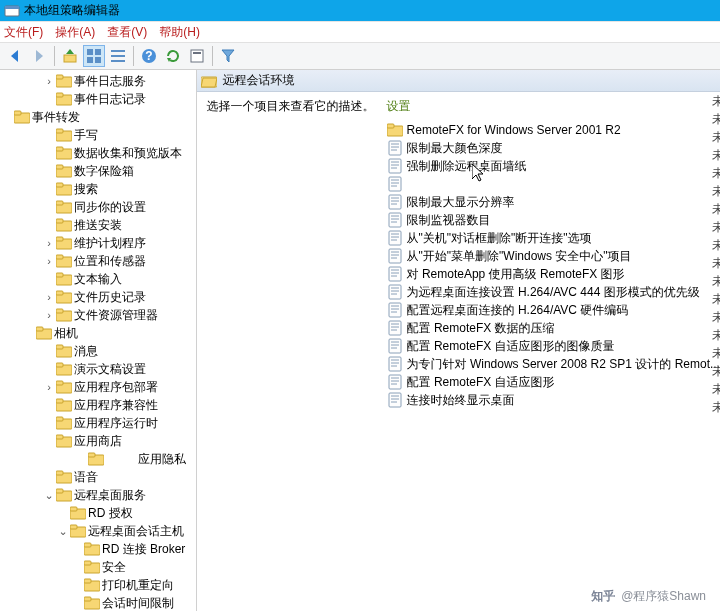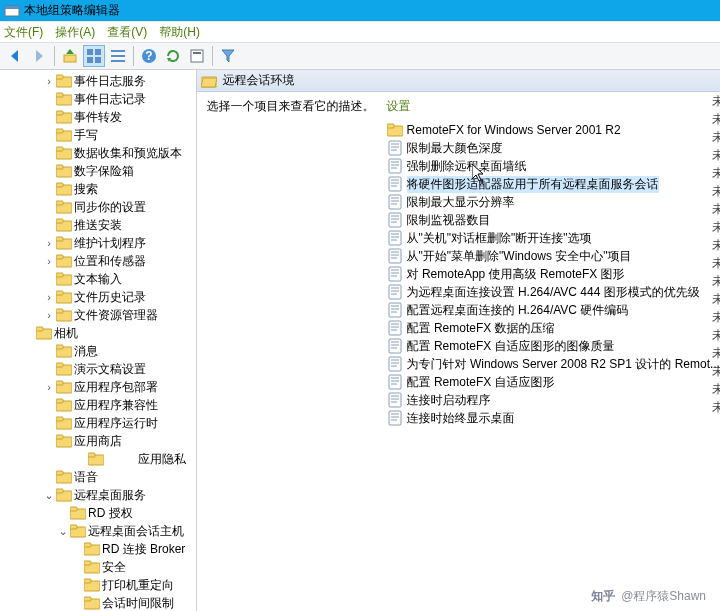--- a/index.html
+++ b/index.html
@@ -1,20 +1,20 @@
 <!DOCTYPE html>
 <html><head>
 <meta charset="utf-8">
 <style>
 * { margin:0; padding:0; box-sizing:border-box; font-family:"Microsoft YaHei","Segoe UI",Tahoma,sans-serif; font-size:12px; }
 body { background:#fff; width:720px; height:611px; overflow:hidden; position:relative; }
 .titlebar { height:22px; background:#0ea5e9; display:flex; align-items:center; padding-left:4px; border-bottom:1px solid #e5e5e5; }
 .titlebar .tico { width:16px; height:16px; margin-right:4px; }
 .menubar { height:20px; display:flex; align-items:center; padding-left:4px; gap:12px; }
-.menubar span { color:#4d7c0f; }
+.menubar span { color:#b91c1c; }
 .toolbar { height:28px; background:#f5f6f7; border-top:1px solid #e1e1e1; border-bottom:1px solid #d0d0d0; display:flex; align-items:center; padding:0 4px; gap:2px; }
 .tb-btn { width:22px; height:22px; display:flex; align-items:center; justify-content:center; border:1px solid transparent; }
 .tb-btn.active { background:#cde6f7; border:1px solid #7eb4ea; }
 .tb-sep { width:1px; height:20px; background:#c0c0c0; margin:0 2px; }
 .main { display:flex; height:541px; }
 .tree { width:204px; border-right:1px solid #d0d0d0; overflow:hidden; padding-top:2px; }
 .tree-item { display:flex; align-items:center; height:18px; white-space:nowrap; }
 .tree-item .tw { display:inline-flex; width:14px; justify-content:center; color:#5a5a5a; font-size:11px; }
 .tree-item .fico { width:16px; height:16px; margin:0 2px 0 0; flex-shrink:0; }
 .tree-item .lbl { color:#000; }
@@ -179,21 +179,21 @@
       </div>
       <div class="tree-item" style="padding-left: 42px;">
         <span class="tw"></span>
         <span class="fico">
           <svg width="16" height="16">
             <use href="#ic-folder"></use>
           </svg>
         </span>
         <span class="lbl">事件日志记录</span>
       </div>
-      <div class="tree-item" style="padding-left: 42px;">
+      <div class="tree-item" style="">
         <span class="tw"></span>
         <span class="fico">
           <svg width="16" height="16">
             <use href="#ic-folder"></use>
           </svg>
         </span>
         <span class="lbl">事件转发</span>
       </div>
       <div class="tree-item" style="padding-left: 42px;">
         <span class="tw"></span>
@@ -478,21 +478,20 @@
                 </svg>
               </span>
               <span class="lbl">强制删除远程桌面墙纸</span>
             </div>
             <div class="srow hl">
               <span class="sico">
                 <svg width="16" height="16">
                   <use href="#ic-setting"></use>
                 </svg>
               </span>
-              <span class="lbl">将硬件图形适配器应用于所有远程桌面服务会话</span>
             </div>
             <div class="srow">
               <span class="sico">
                 <svg width="16" height="16">
                   <use href="#ic-setting"></use>
                 </svg>
               </span>
               <span class="lbl">限制最大显示分辨率</span>
             </div>
             <div class="srow">
@@ -567,28 +566,20 @@
               </span>
               <span class="lbl">为专门针对 Windows Server 2008 R2 SP1 设计的 Remot...</span>
             </div>
             <div class="srow">
               <span class="sico">
                 <svg width="16" height="16">
                   <use href="#ic-setting"></use>
                 </svg>
               </span>
               <span class="lbl">配置 RemoteFX 自适应图形</span>
-            </div>
-            <div class="srow">
-              <span class="sico">
-                <svg width="16" height="16">
-                  <use href="#ic-setting"></use>
-                </svg>
-              </span>
-              <span class="lbl">连接时启动程序</span>
             </div>
             <div class="srow">
               <span class="sico">
                 <svg width="16" height="16">
                   <use href="#ic-setting"></use>
                 </svg>
               </span>
               <span class="lbl">连接时始终显示桌面</span>
             </div>
           </div>

